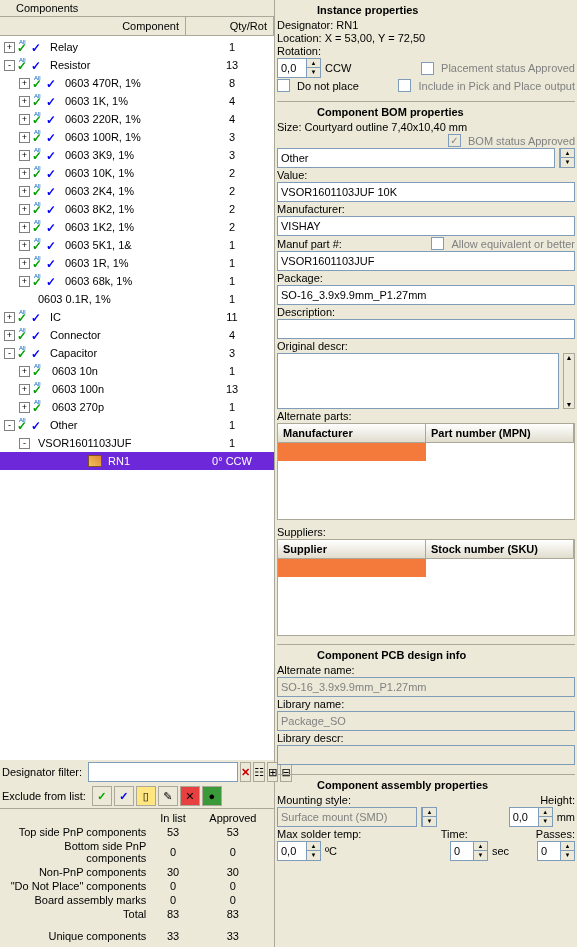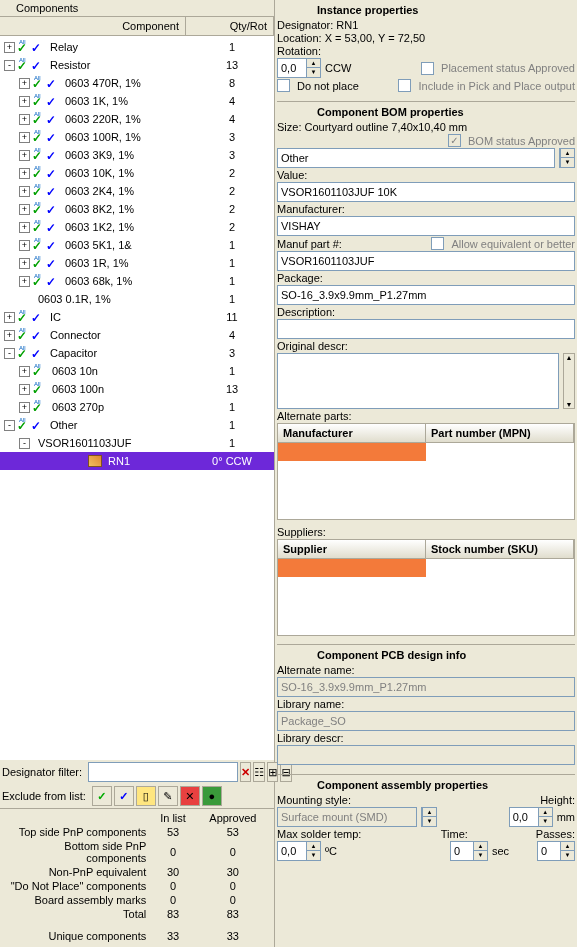--- a/index.html
+++ b/index.html
@@ -327,21 +327,21 @@
             <td>Top side PnP components</td>
             <td>53</td>
             <td>53</td>
           </tr>
           <tr>
             <td>Bottom side PnP components</td>
             <td>0</td>
             <td>0</td>
           </tr>
           <tr>
-            <td>Non-PnP equivalent</td>
+            <td>Non-PnP components</td>
             <td>30</td>
             <td>30</td>
           </tr>
           <tr>
             <td>"Do Not Place" components</td>
             <td>0</td>
             <td>0</td>
           </tr>
           <tr>
             <td>Board assembly marks</td>

